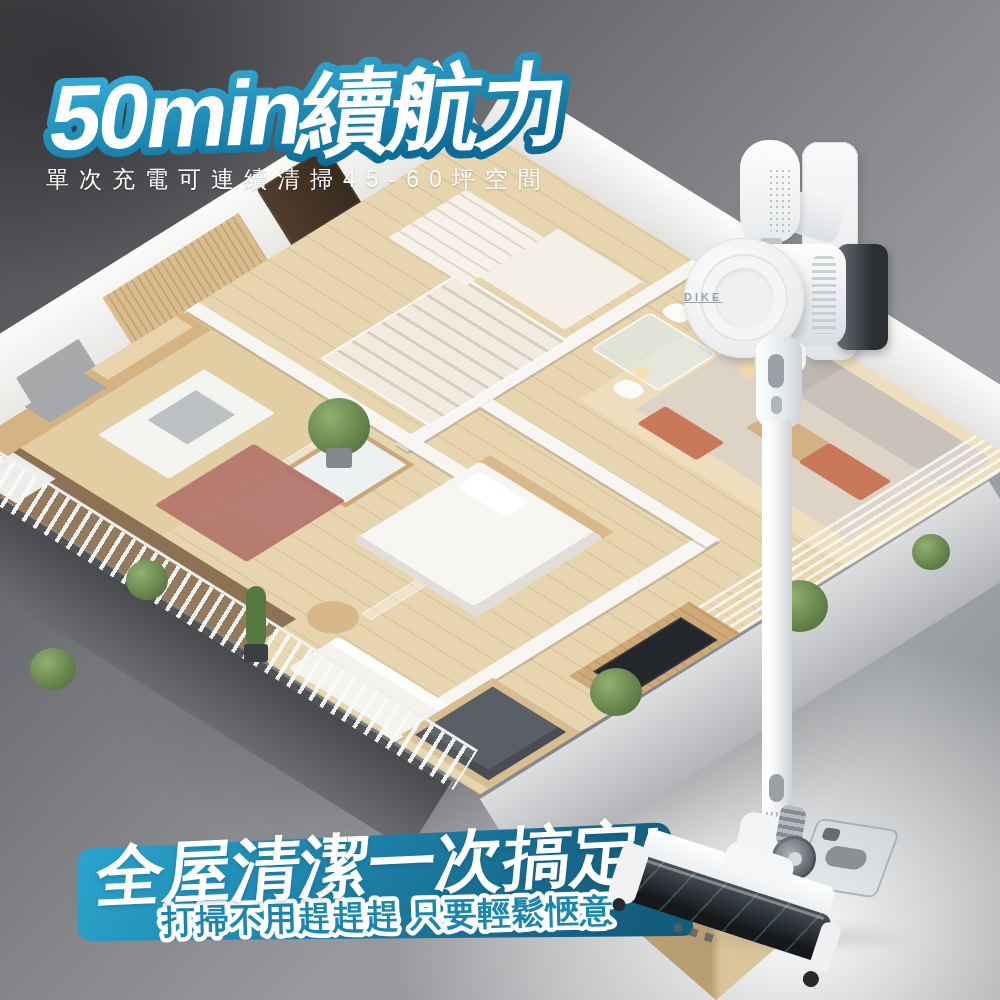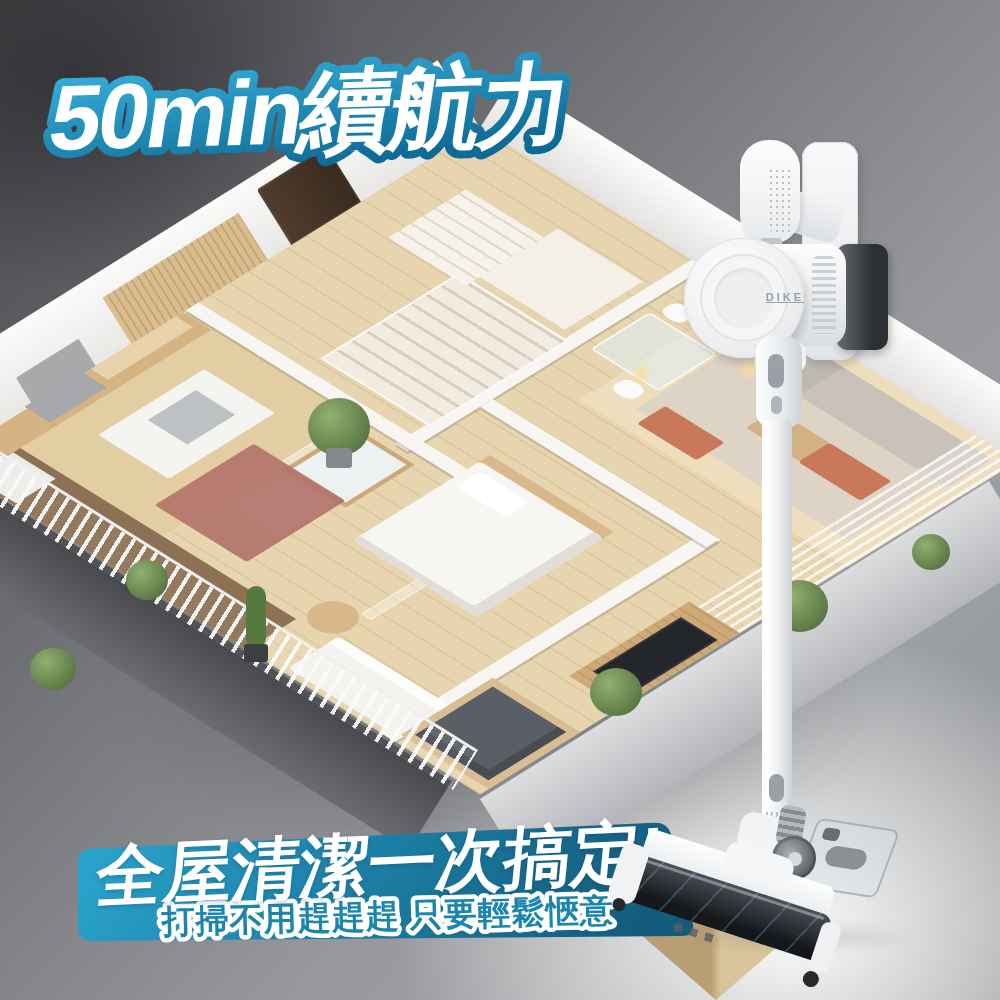--- a/index.html
+++ b/index.html
@@ -82,21 +82,21 @@
   .mvents{left:812px;top:256px;width:24px;height:78px;border-radius:6px;opacity:.8;
     background:repeating-linear-gradient(180deg,#c3c7ca 0 3px,rgba(0,0,0,0) 3px 7px);}
   .neck{left:754px;top:342px;width:52px;height:30px;background:#eff1f3;border-radius:10px;}
   .cap1{left:684px;top:238px;width:120px;height:120px;border-radius:50%;
     background:radial-gradient(circle at 38% 34%,#ffffff,#e9ebed 72%,#d7dade);
     box-shadow:3px 6px 10px rgba(0,0,0,.16), inset 0 0 0 1px #e0e3e6;}
   .cap2{left:700px;top:254px;width:88px;height:88px;border-radius:50%;background:#f4f5f7;
     box-shadow:inset 0 0 0 2px #e2e5e8;}
   .cap3{left:714px;top:268px;width:60px;height:60px;border-radius:50%;background:#edeff1;
     box-shadow:inset 1px 2px 4px rgba(0,0,0,.08);}
-  .brand{left:684px;top:291px;width:120px;text-align:right;font-size:11px;font-weight:bold;
+  .brand{left:684px;top:291px;width:120px;text-align:left;font-size:11px;font-weight:bold;
     letter-spacing:3px;color:#9aa0a6;text-decoration:underline;}
   .stick-top{left:756px;top:336px;width:46px;height:92px;border-radius:16px;
     background:linear-gradient(90deg,#ffffff,#e9ecee 55%,#cfd3d6);}
   .oval1{left:768px;top:354px;width:16px;height:34px;border-radius:9px;background:#9aa0a6;}
   .oval2{left:771px;top:396px;width:11px;height:18px;border-radius:6px;background:#b0b5ba;}
   .stick{left:762px;top:420px;width:30px;height:402px;border-radius:6px;
     background:linear-gradient(90deg,#ffffff 18%,#eceef0 58%,#cdd1d4);}
   .oval3{left:769px;top:774px;width:15px;height:28px;border-radius:8px;background:#9aa0a6;}
   .svents{left:766px;top:812px;width:20px;height:16px;
     background:repeating-linear-gradient(100deg,#b9bec2 0 2px,rgba(0,0,0,0) 2px 5px);}
@@ -280,14 +280,15 @@
     <defs>
       <linearGradient id="gTitle" x1="0" y1="0" x2="0.6" y2="1">
         <stop offset="0" stop-color="#38B2DE"></stop>
           <stop offset="1" stop-color="#0D6C97"></stop>
       </linearGradient>
     </defs>
     <g transform="rotate(-1.5 46 150)">
       <text transform="translate(46,150) skewX(-10)" x="0" y="0" font-family="Liberation Sans, sans-serif" font-size="92" font-weight="bold" letter-spacing="-3" fill="#FFFFFF" stroke="url(#gTitle)" stroke-width="16" stroke-linejoin="round" stroke-linecap="round" paint-order="stroke fill">50min續航力</text>
     </g>
   </svg>
+  <div class="abs subtitle">單次充電可連續清掃45-60坪空間</div>
 
 </div>
 
 </body></html>

